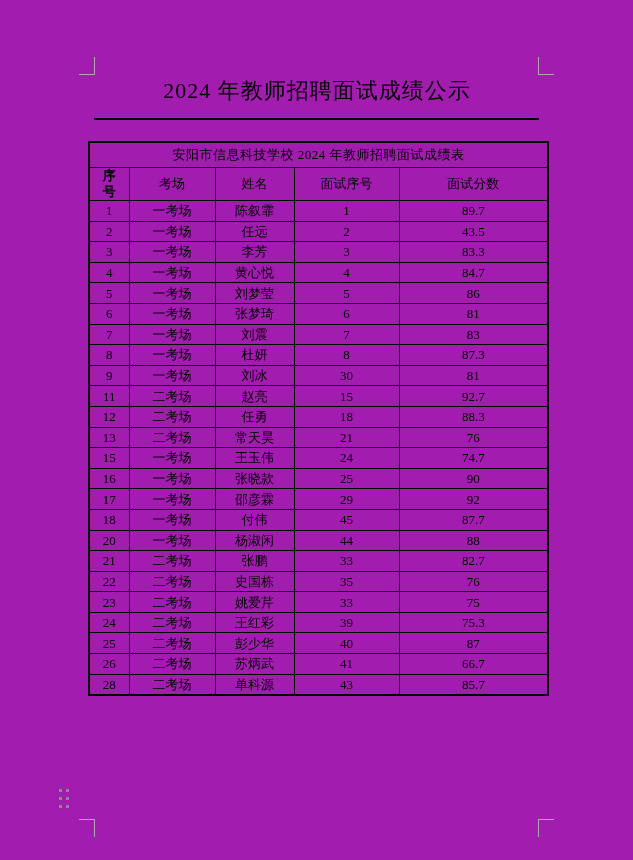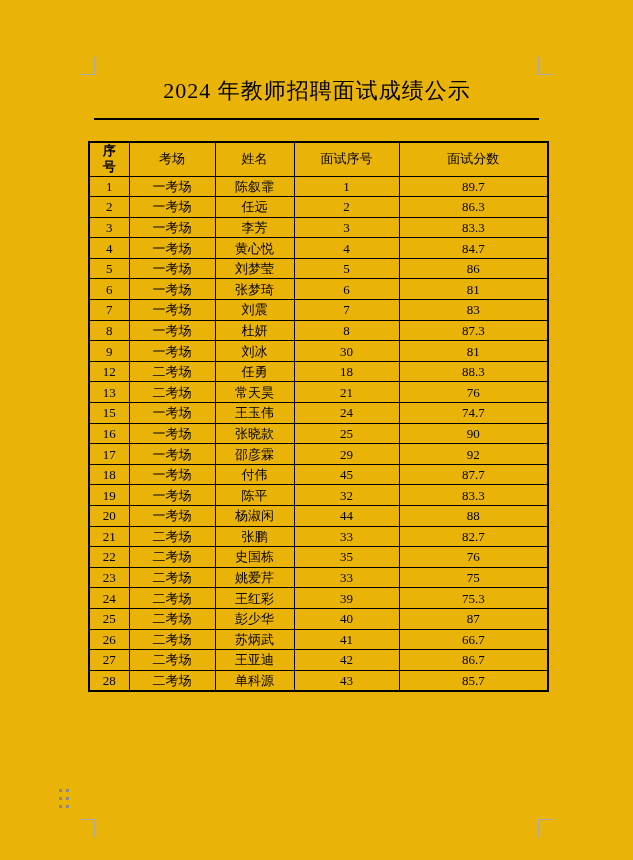--- a/index.html
+++ b/index.html
@@ -1,21 +1,21 @@
 <!DOCTYPE html>
 <html><head>
 <meta charset="utf-8">
 <style>
   * { margin: 0; padding: 0; box-sizing: border-box; }
   html, body { background: #ffffff; }
   .canvas {
     position: relative;
     width: 633px;
     height: 860px;
-    background: #eab308;
+    background: #a21caf;
     overflow: hidden;
     font-family: "Liberation Serif", "DejaVu Serif", serif;
     color: #000;
   }
   
   .crop-mark { position: absolute; width: 16px; height: 18px; }
   .crop-mark.tl { left: 79px;  top: 57px;  border-right: 1px solid #aaa; border-bottom: 1px solid #aaa; }
   .crop-mark.tr { left: 538px; top: 57px;  border-left: 1px solid #aaa;  border-bottom: 1px solid #aaa; }
   .crop-mark.bl { left: 79px;  top: 819px; border-right: 1px solid #aaa; border-top: 1px solid #aaa; }
   .crop-mark.br { left: 538px; top: 819px; border-left: 1px solid #aaa;  border-top: 1px solid #aaa; }
@@ -95,20 +95,23 @@
 
   <table class="score-table">
     <colgroup>
       <col style="width:40px">
       <col style="width:86px">
       <col style="width:79px">
       <col style="width:105px">
       <col style="width:149px">
     </colgroup>
     <thead>
+      <tr class="caption-row">
+        <th colspan="5">安阳市信息科技学校 2024 年教师招聘面试成绩表</th>
+      </tr>
       <tr class="header-row">
         <th><span class="wrap-narrow">序号</span></th>
         <th>考场</th>
         <th>姓名</th>
         <th>面试序号</th>
         <th>面试分数</th>
       </tr>
     </thead>
     <tbody>
         <tr>
@@ -116,21 +119,21 @@
     <td>一考场</td>
     <td>陈叙霏</td>
     <td>1</td>
     <td>89.7</td>
   </tr>
         <tr>
     <td>2</td>
     <td>一考场</td>
     <td>任远</td>
     <td>2</td>
-    <td>86.3</td>
+    <td>43.5</td>
   </tr>
         <tr>
     <td>3</td>
     <td>一考场</td>
     <td>李芳</td>
     <td>3</td>
     <td>83.3</td>
   </tr>
         <tr>
     <td>4</td>
@@ -168,20 +171,27 @@
     <td>87.3</td>
   </tr>
         <tr>
     <td>9</td>
     <td>一考场</td>
     <td>刘冰</td>
     <td>30</td>
     <td>81</td>
   </tr>
         <tr>
+    <td>11</td>
+    <td>二考场</td>
+    <td>赵亮</td>
+    <td>15</td>
+    <td>92.7</td>
+  </tr>
+        <tr>
     <td>12</td>
     <td>二考场</td>
     <td>任勇</td>
     <td>18</td>
     <td>88.3</td>
   </tr>
         <tr>
     <td>13</td>
     <td>二考场</td>
     <td>常天昊</td>
@@ -210,27 +220,20 @@
     <td>92</td>
   </tr>
         <tr>
     <td>18</td>
     <td>一考场</td>
     <td>付伟</td>
     <td>45</td>
     <td>87.7</td>
   </tr>
         <tr>
-    <td>19</td>
-    <td>一考场</td>
-    <td>陈平</td>
-    <td>32</td>
-    <td>83.3</td>
-  </tr>
-        <tr>
     <td>20</td>
     <td>一考场</td>
     <td>杨淑闲</td>
     <td>44</td>
     <td>88</td>
   </tr>
         <tr>
     <td>21</td>
     <td>二考场</td>
     <td>张鹏</td>
@@ -264,27 +267,20 @@
     <td>彭少华</td>
     <td>40</td>
     <td>87</td>
   </tr>
         <tr>
     <td>26</td>
     <td>二考场</td>
     <td>苏炳武</td>
     <td>41</td>
     <td>66.7</td>
-  </tr>
-        <tr>
-    <td>27</td>
-    <td>二考场</td>
-    <td>王亚迪</td>
-    <td>42</td>
-    <td>86.7</td>
   </tr>
         <tr>
     <td>28</td>
     <td>二考场</td>
     <td>单科源</td>
     <td>43</td>
     <td>85.7</td>
   </tr>
       </tbody>
   </table>

